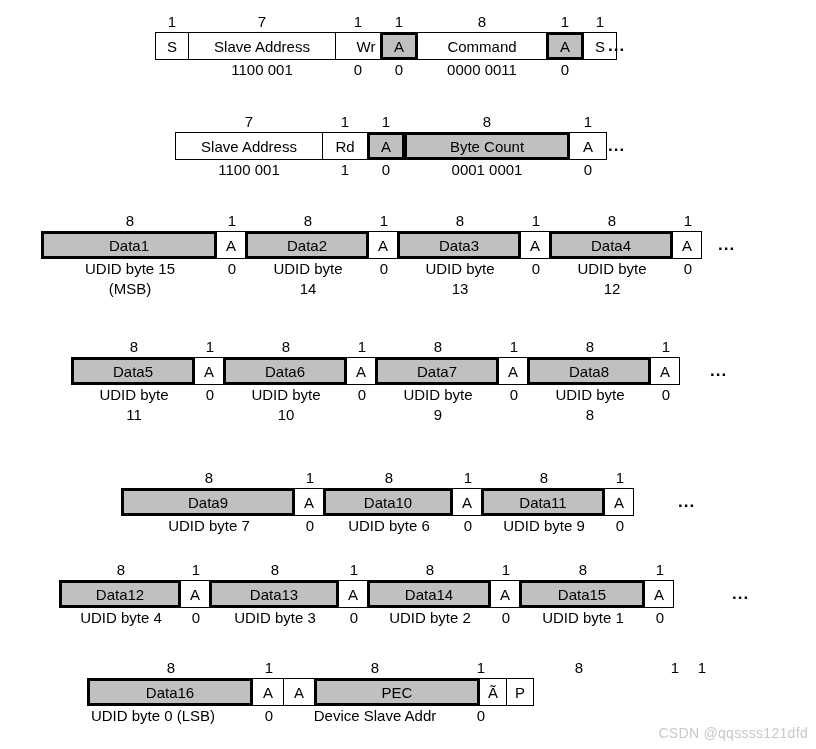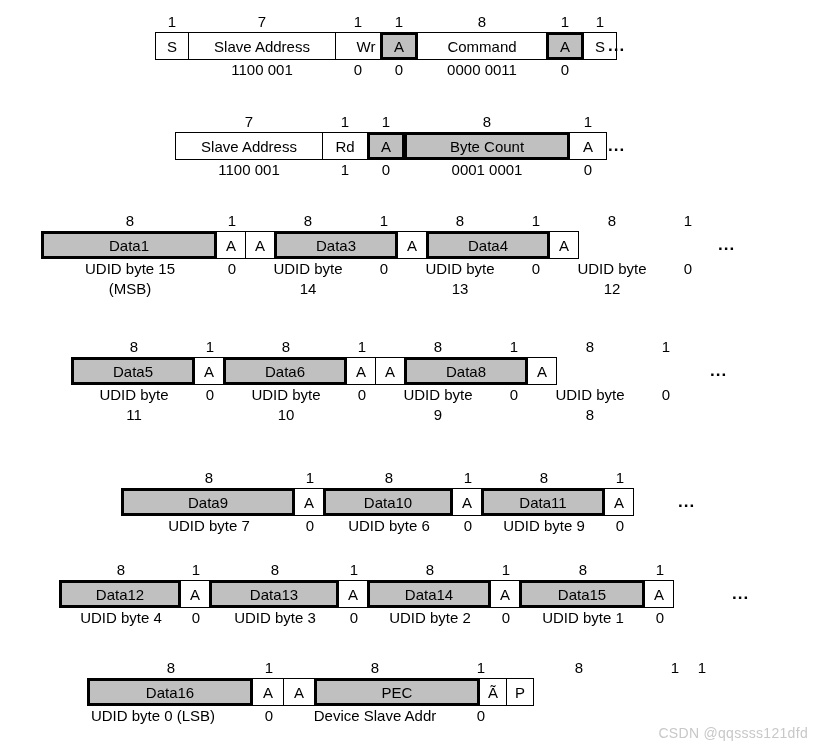--- a/index.html
+++ b/index.html
@@ -141,20 +141,21 @@
         <span class="topnum" style="left: 266px;">8</span>
         <span class="topnum" style="left: 342px;">1</span>
         <span class="topnum" style="left: 418px;">8</span>
         <span class="topnum" style="left: 494px;">1</span>
         <span class="topnum" style="left: 570px;">8</span>
         <span class="topnum" style="left: 646px;">1</span>
       </div>
       <div class="strip" style="width: 661px;">
         <div class="cell gray bold" style="width: 176px; flex: 0 0 176px;">Data1</div>
         <div class="cell" style="width: 30px; flex: 0 0 30px;">A</div>
+        <div class="cell gray bold" style="width: 124px; flex: 0 0 124px;">Data2</div>
         <div class="cell" style="width: 30px; flex: 0 0 30px;">A</div>
         <div class="cell gray bold" style="width: 124px; flex: 0 0 124px;">Data3</div>
         <div class="cell" style="width: 30px; flex: 0 0 30px;">A</div>
         <div class="cell gray bold" style="width: 124px; flex: 0 0 124px;">Data4</div>
         <div class="cell" style="width: 30px; flex: 0 0 30px;">A</div>
       </div>
       <div class="botvals" style="width: 661px;">
         <span class="botval" style="left: 88px;">UDID byte 15</span>
         <span class="botval" style="left: 190px;">0</span>
         <span class="botval" style="left: 266px;">UDID byte</span>
@@ -181,20 +182,21 @@
         <span class="topnum" style="left: 366px;">8</span>
         <span class="topnum" style="left: 442px;">1</span>
         <span class="topnum" style="left: 518px;">8</span>
         <span class="topnum" style="left: 594px;">1</span>
       </div>
       <div class="strip" style="width: 609px;">
         <div class="cell gray bold" style="width: 124px; flex: 0 0 124px;">Data5</div>
         <div class="cell" style="width: 30px; flex: 0 0 30px;">A</div>
         <div class="cell gray bold" style="width: 124px; flex: 0 0 124px;">Data6</div>
         <div class="cell" style="width: 30px; flex: 0 0 30px;">A</div>
+        <div class="cell gray bold" style="width: 124px; flex: 0 0 124px;">Data7</div>
         <div class="cell" style="width: 30px; flex: 0 0 30px;">A</div>
         <div class="cell gray bold" style="width: 124px; flex: 0 0 124px;">Data8</div>
         <div class="cell" style="width: 30px; flex: 0 0 30px;">A</div>
       </div>
       <div class="botvals" style="width: 609px;">
         <span class="botval" style="left: 62px;">UDID byte</span>
         <span class="botval" style="left: 138px;">0</span>
         <span class="botval" style="left: 214px;">UDID byte</span>
         <span class="botval" style="left: 290px;">0</span>
         <span class="botval" style="left: 366px;">UDID byte</span>

